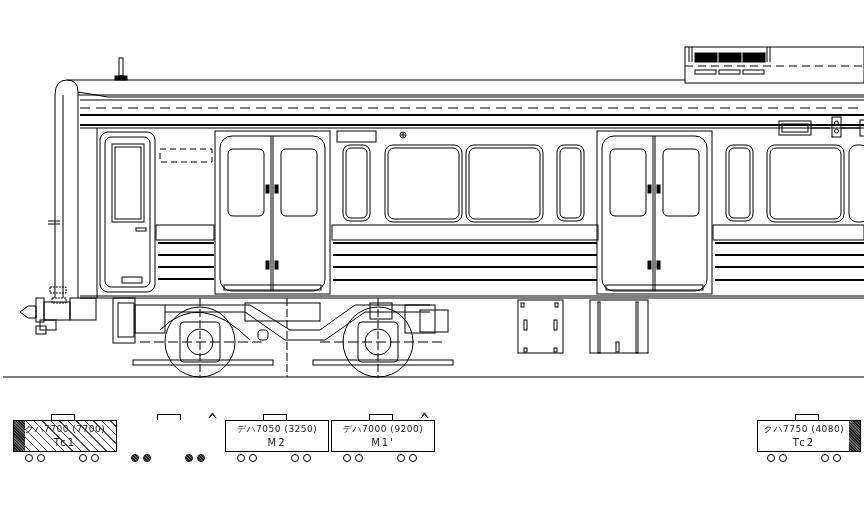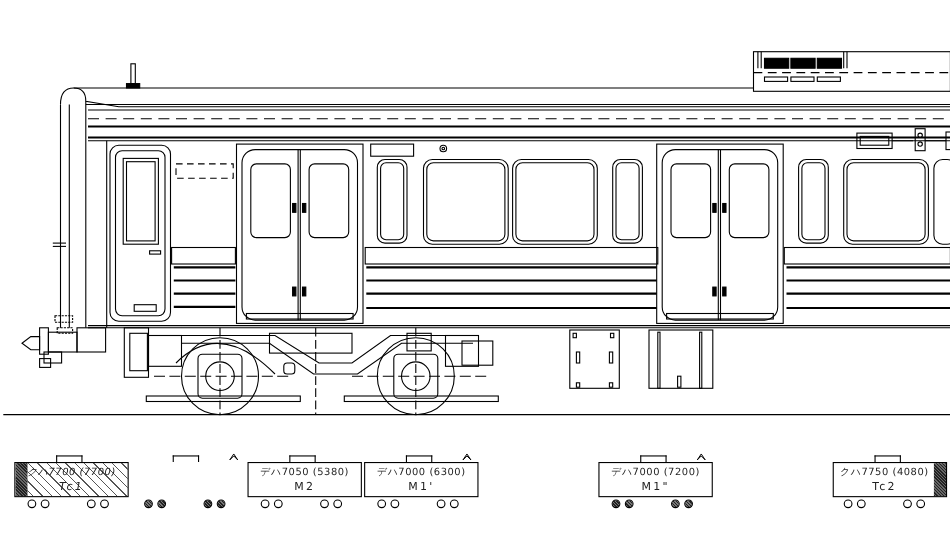--- a/index.html
+++ b/index.html
@@ -1,21 +1,21 @@
 <!DOCTYPE html>
 <html><head>
 <meta charset="utf-8">
 <style>
   html, body { margin:0; padding:0; background:#ffffff; }
   body { width:864px; height:505px; overflow:hidden; position:relative; font-family:"DejaVu Sans", sans-serif; }
   #drawing { position:absolute; left:0; top:0; width:864px; height:400px; }
   #formation { position:absolute; left:0; top:400px; width:864px; height:105px; }
   .car { position:absolute; top:20px; width:104px; height:42px; }
   .car-body { position:absolute; left:0; top:0; width:102px; height:30px; border:1px solid #000; background:#fff; overflow:hidden; }
-  .car-body.hatched { background: repeating-linear-gradient(45deg, #fff 0 5px, #555 5px 6px); font-style: italic; }
+  .car-body.hatched { background: repeating-linear-gradient(45deg, #fff 0 5px, #555 5px 6px); }
   .cab-left { position:absolute; left:0; top:0; width:11px; height:100%; background:repeating-linear-gradient(45deg,#222 0 1px,#666 1px 2px); }
   .cab-right { position:absolute; right:0; top:0; width:11px; height:100%; background:repeating-linear-gradient(45deg,#222 0 1px,#666 1px 2px); }
   .car-roof { position:absolute; left:38px; top:-6px; width:22px; height:5px; border:1px solid #000; border-bottom:none; background:#fff; }
   .panto { position:absolute; right:6px; top:-10px; width:9px; height:9px; }
   .car-text { position:absolute; left:0; right:0; text-align:center; color:#222; white-space:nowrap; }
   .car-code { top:2px; font-size:9px; letter-spacing:0.5px; }
   .car-role { top:16px; font-size:10px; letter-spacing:2px; }
   .wheels { position:absolute; top:34px; left:0; width:104px; height:10px; }
   .wheel { position:absolute; top:0; width:8px; height:8px; border:1px solid #000; border-radius:50%; background:#fff; box-sizing:border-box; }
   .wheel.powered { background:repeating-linear-gradient(45deg,#222 0 1px,#777 1px 2px); }
@@ -238,65 +238,49 @@
       <span class="wheel powered" style="left:12px"></span>
       <span class="wheel powered" style="left:24px"></span>
       <span class="wheel powered" style="left:66px"></span>
       <span class="wheel powered" style="left:78px"></span>
     </div>
   </div>
 
   <div class="car" style="left:225px">
     <div class="car-roof"></div>
     <div class="car-body">
-      <div class="car-text car-code">デハ7050 (5380)</div>
+      <div class="car-text car-code">デハ7050 (3250)</div>
       <div class="car-text car-role">M2</div>
     </div>
     <div class="wheels">
       <span class="wheel" style="left:12px"></span>
       <span class="wheel" style="left:24px"></span>
       <span class="wheel" style="left:66px"></span>
       <span class="wheel" style="left:78px"></span>
     </div>
   </div>
 
   <div class="car" style="left:331px">
     <div class="car-roof"></div>
     <svg class="panto" viewBox="0 0 10 10">
         <path d="M1 9 L5 3 L9 9 M1 9 L5 5 L9 9" fill="none" stroke="#000"></path>
       </svg>
     <div class="car-body">
-      <div class="car-text car-code">デハ7000 (6300)</div>
+      <div class="car-text car-code">デハ7000 (9200)</div>
       <div class="car-text car-role">M1'</div>
     </div>
     <div class="wheels">
       <span class="wheel" style="left:12px"></span>
       <span class="wheel" style="left:24px"></span>
       <span class="wheel" style="left:66px"></span>
       <span class="wheel" style="left:78px"></span>
     </div>
   </div>
 
 
-  <div class="car" style="left:544px">
-    <div class="car-roof"></div>
-    <svg class="panto" viewBox="0 0 10 10">
-        <path d="M1 9 L5 3 L9 9 M1 9 L5 5 L9 9" fill="none" stroke="#000"></path>
-      </svg>
-    <div class="car-body">
-      <div class="car-text car-code">デハ7000 (7200)</div>
-      <div class="car-text car-role">M1"</div>
-    </div>
-    <div class="wheels">
-      <span class="wheel powered" style="left:12px"></span>
-      <span class="wheel powered" style="left:24px"></span>
-      <span class="wheel powered" style="left:66px"></span>
-      <span class="wheel powered" style="left:78px"></span>
-    </div>
-  </div>
 
 
   <div class="car" style="left:757px">
     <div class="car-roof"></div>
     <div class="car-body">
       <div class="cab-right"></div>
       <div class="car-text car-code" style="right:10px">クハ7750 (4080)</div>
       <div class="car-text car-role" style="right:10px">Tc2</div>
     </div>
     <div class="wheels">

